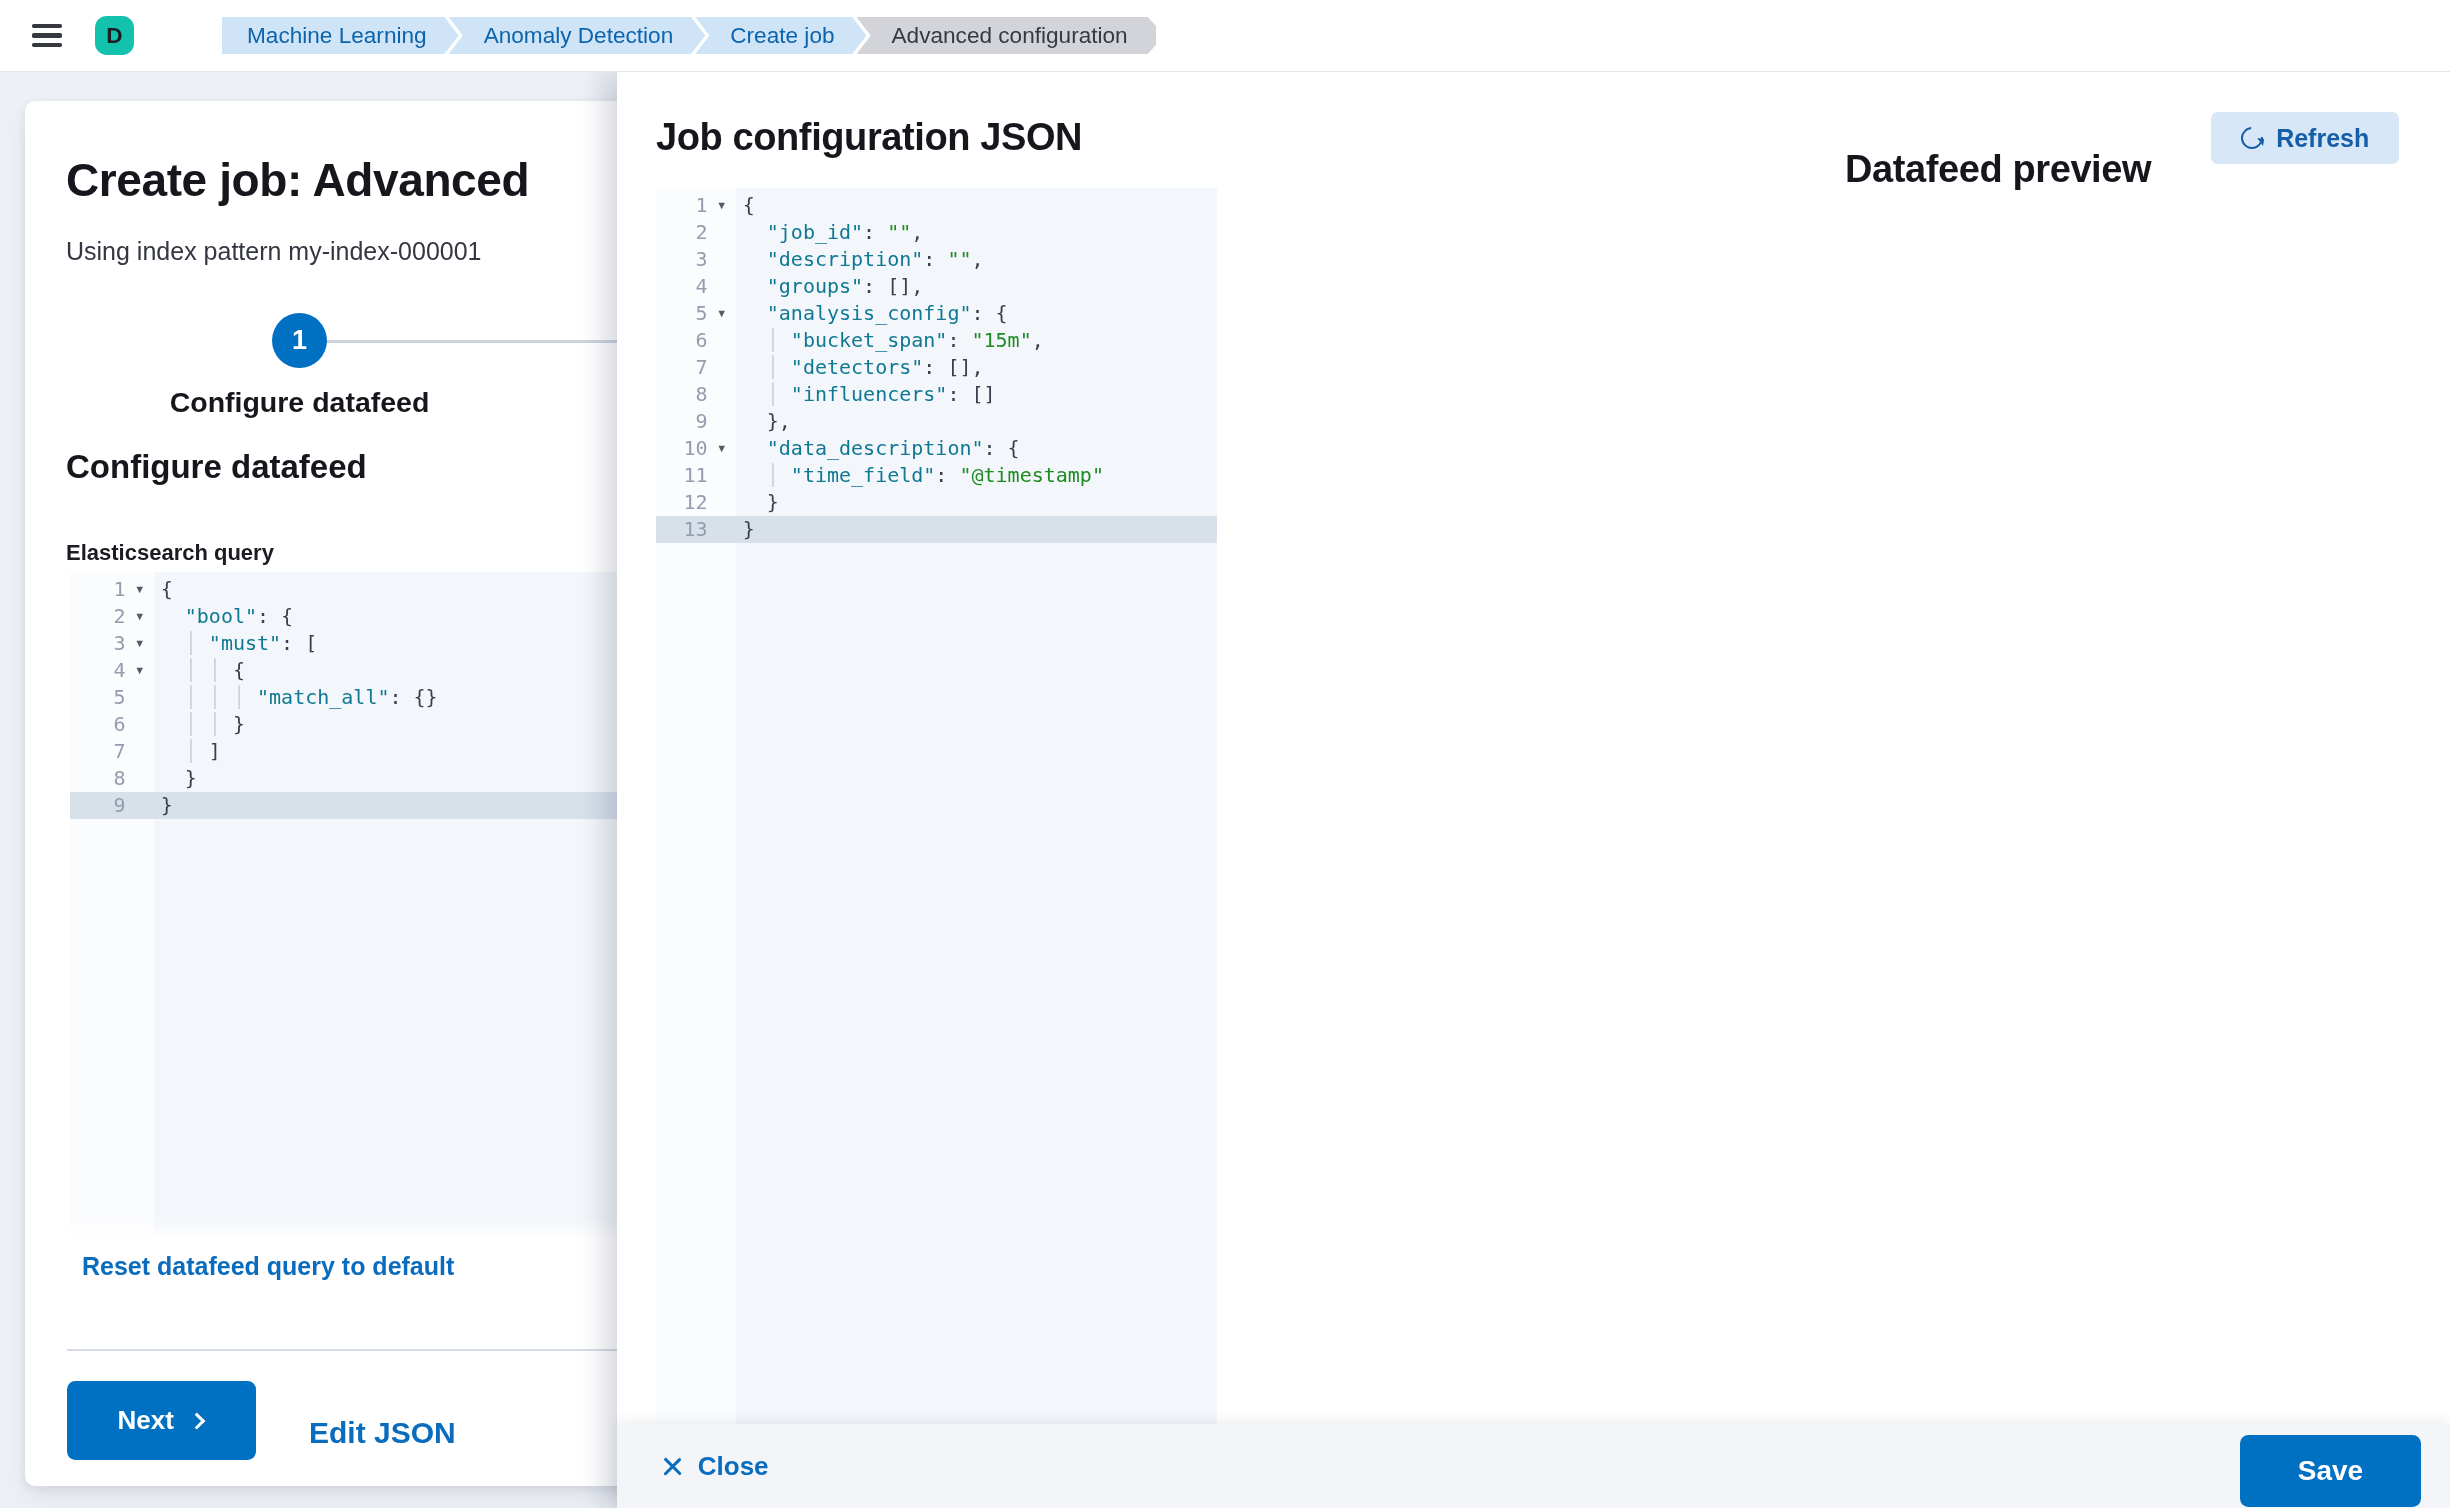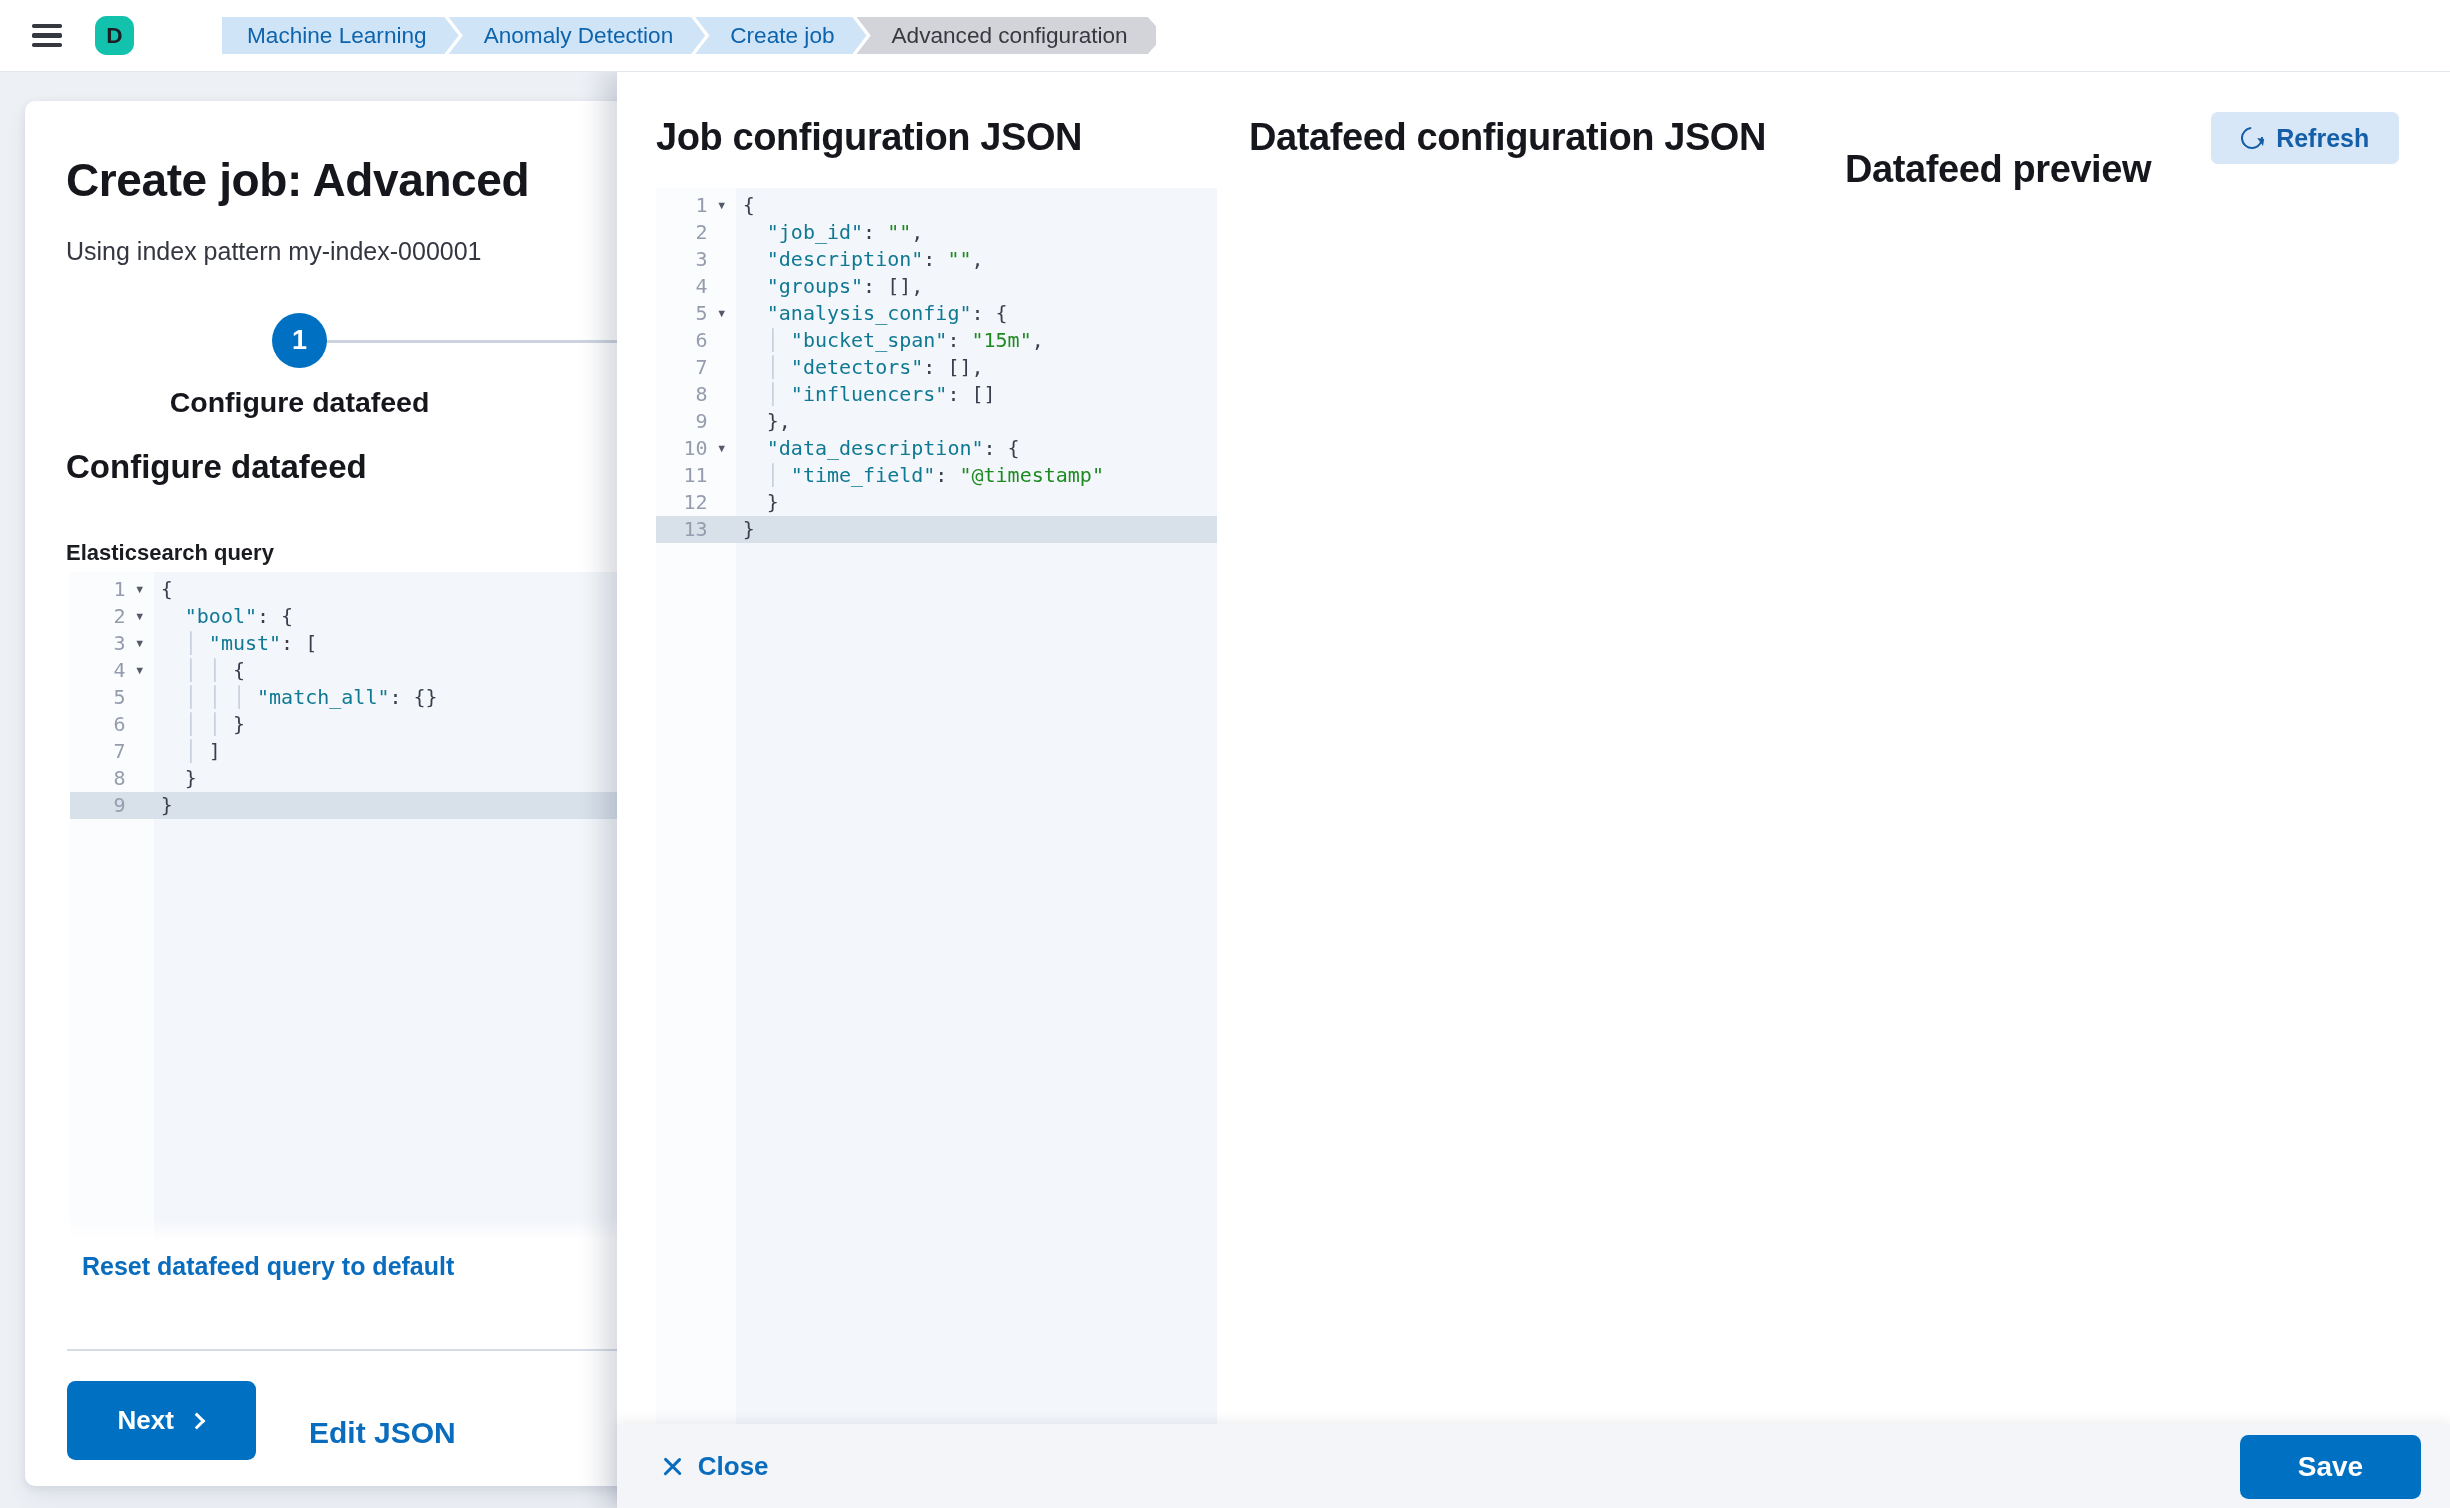--- a/index.html
+++ b/index.html
@@ -77,21 +77,21 @@
   
   .footer { position:absolute; left:0; bottom:0; width:1833px; height:85px;
     background:#f3f5f9; box-shadow:0 -3.3px 11.7px rgba(30,40,70,.08);
     display:flex; align-items:center; z-index:6; }
   .close-btn { display:flex; align-items:center; margin-left:44px; cursor:pointer;
     color:#0a6cbd; font-size:26px; font-weight:700; }
   .x-ico { position:relative; width:23.4px; height:23.4px; margin-right:13.4px; }
   .x-ico::before, .x-ico::after { content:''; position:absolute; left:0; top:10px;
     width:23.4px; height:3.3px; border-radius:1.7px; background:#0a6cbd; }
   .x-ico::before { transform:rotate(45deg); } .x-ico::after { transform:rotate(-45deg); }
-  .save-btn { position:absolute; right:29px; top:11px; width:181px; height:64px;
+  .save-btn { position:absolute; right:29px; top:11px; width:181px; height:72px;
     border-radius:8.4px; background:#0071c2; color:#fff; font-size:28px; font-weight:700;
     display:flex; align-items:center; justify-content:center; cursor:pointer; }
 
   
   .editor { position:relative; background:#f3f6fa; overflow:hidden;
     font-family:"DejaVu Sans Mono", monospace; font-size:20px; }
   .editor .gutter-bg { position:absolute; left:0; top:0; bottom:0; width:80px; background:#fbfcfe; }
   .q-editor .gutter-bg { width:84px; }
   .rows { position:relative; padding-top:4.2px; }
   .row { display:flex; height:27px; line-height:27px; }
@@ -210,21 +210,20 @@
 
   <div class="next-btn">
     <span>Next</span>
     <span class="chev"></span>
   </div>
   <div class="editjson-link">Edit JSON</div>
 </div>
 
 <div class="flyout">
   <div class="panel-title pt1">Job configuration JSON</div>
-  <div class="panel-title pt2">Datafeed configuration JSON</div>
   <div class="panel-title pt3">Datafeed preview</div>
 
   <div class="refresh-btn">
     <span class="refresh-ico"></span>
     <span>Refresh</span>
   </div>
 
   <div class="editor fly-editor fe1">
     <div class="gutter-bg"></div>
   <div class="rows">

